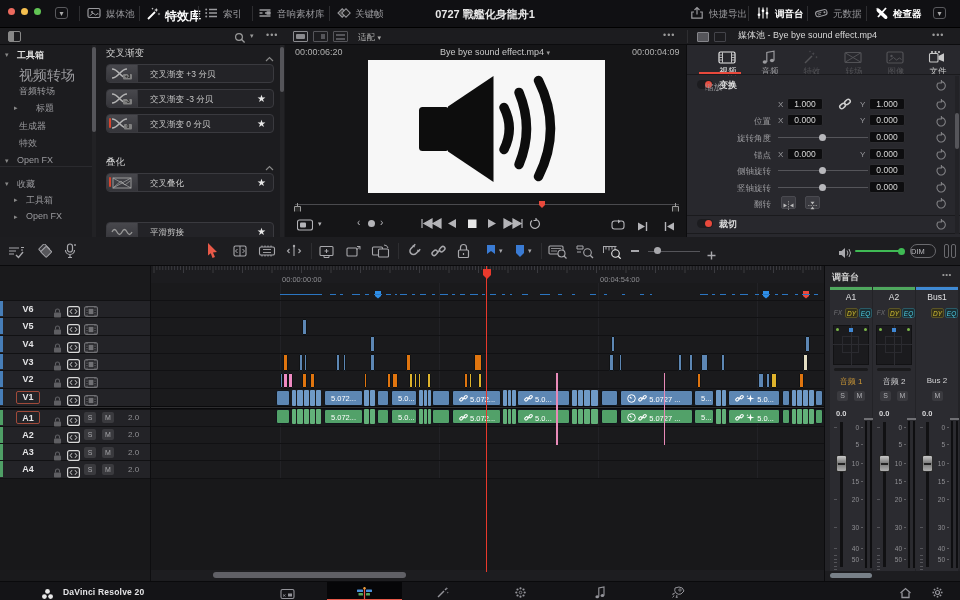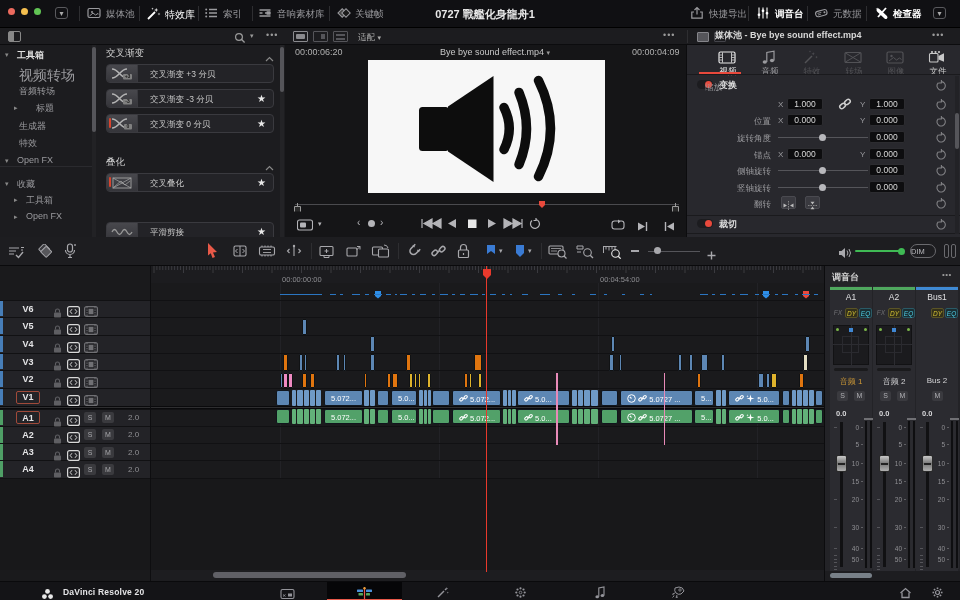--- a/index.html
+++ b/index.html
@@ -20,21 +20,21 @@
           <path d="M2.5 10 L6 7 L8.5 9 L11 7.5 L12 8.5" stroke="currentColor" fill="none" stroke-width="1"></path>
         </svg></div>
       <div class="abs" style="left:106px;top:8px;width:40px;font-size:9.5px;font-weight:normal;color:#9a9a9e">媒体池</div>
       <div class="abs" style="left:139px;top:6px;width:1px;height:15px;background:#2e2e31"></div>
       <div class="abs" style="left:146px;top:6px;width:15px;height:15px;color:#fff"><svg width="15" height="15" viewBox="0 0 15 15">
           <path d="M2 13 L9 6" stroke="currentColor" stroke-width="1.8"></path>
           <path d="M10.2 1.8 l.5 1.7 1.7.5 -1.7.5 -.5 1.7 -.5-1.7 -1.7-.5 1.7-.5z" fill="currentColor"></path>
           <path d="M13 6.5 l.35 1.15 1.15.35 -1.15.35 -.35 1.15 -.35-1.15 -1.15-.35 1.15-.35z" fill="currentColor"></path>
           <path d="M6.5 1.5 l.3 1 1 .3 -1 .3 -.3 1 -.3-1 -1-.3 1-.3z" fill="currentColor"></path>
         </svg></div>
-      <div class="abs" style="left:165px;top:8px;width:40px;font-size:10px;font-weight:normal;color:#fff">特效库</div>
+      <div class="abs" style="left:165px;top:8px;width:40px;font-size:12px;font-weight:bold;color:#fff">特效库</div>
       <div class="abs" style="left:198px;top:6px;width:1px;height:15px;background:#2e2e31"></div>
       <div class="abs" style="left:204px;top:6px;width:15px;height:15px;color:#9a9a9e"><svg width="14" height="14" viewBox="0 0 14 14">
           <circle cx="2.2" cy="3.5" r="1" fill="currentColor"></circle>
           <circle cx="2.2" cy="7" r="1" fill="currentColor"></circle>
           <circle cx="2.2" cy="10.5" r="1" fill="currentColor"></circle>
           <path d="M5 3.5 h8 M5 7 h8 M5 10.5 h8" stroke="currentColor" stroke-width="1.3"></path>
         </svg></div>
       <div class="abs" style="left:223px;top:8px;width:28px;font-size:9.5px;font-weight:normal;color:#9a9a9e">索引</div>
       <div class="abs" style="left:252px;top:6px;width:1px;height:15px;background:#2e2e31"></div>
       <div class="abs" style="left:258px;top:6px;width:15px;height:15px;color:#9a9a9e"><svg width="14" height="14" viewBox="0 0 14 14">
@@ -97,21 +97,21 @@
       </div>
       <div class="abs" style="left:333px;top:3px;width:15px;height:11px;border:1px solid #55555a;border-radius:1px">
         <div style="margin:2px;height:2px;background:#55555a"></div>
         <div style="margin:0 2px;height:2px;background:#55555a"></div>
       </div>
       <div class="abs" style="left:358px;top:3.5px;font-size:8.5px;color:#aaa">适配 <span style="font-size:7px">▾</span></div>
       <div class="abs" style="left:663px;top:2px;color:#9a9a9a;font-size:9px;letter-spacing:1px">•••</div>
       <div class="abs" style="left:687px;top:2px;width:1px;height:13px;background:#2e2e31"></div>
       <div class="abs" style="left:697px;top:4px;width:12px;height:9.5px;border:1px solid #85858a;border-radius:1px;background:#55555a"></div>
       <div class="abs" style="left:714px;top:4px;width:12px;height:9.5px;border:1px solid #44444a;border-radius:1px"></div>
-      <div class="abs" style="left:715px;top:1px;width:185px;text-align:left;font-size:9px;font-weight:bold;color:#d8d8d8">媒体池 - Bye bye sound effect.mp4</div>
+      <div class="abs" style="left:715px;top:1px;width:185px;text-align:center;font-size:9px;font-weight:normal;color:#d8d8d8">媒体池 - Bye bye sound effect.mp4</div>
       <div class="abs" style="left:932px;top:2px;color:#9a9a9a;font-size:9px;letter-spacing:1px">•••</div>
     </div>
     <div class="abs" style="left:0;top:45px;width:97px;height:192px;background:#1c1c1f">
       <div class="abs" style="left:5px;top:6px;font-size:7px;color:#888">▾</div>
       <div class="abs" style="left:17px;top:4px;font-size:9px;font-weight:bold;color:#e0e0e0">工具箱</div>
       <div class="abs" style="left:19px;top:22px;font-size:14px;font-weight:normal;color:#9a9a9e">视频转场</div>
       <div class="abs" style="left:19px;top:40px;font-size:9px;font-weight:normal;color:#9a9a9e">音频转场</div>
       <div class="abs" style="left:14px;top:59px;font-size:7px;color:#888">▸</div>
       <div class="abs" style="left:36px;top:57px;font-size:9px;font-weight:normal;color:#9a9a9e">标题</div>
       <div class="abs" style="left:19px;top:75px;font-size:9px;font-weight:normal;color:#9a9a9e">生成器</div>

